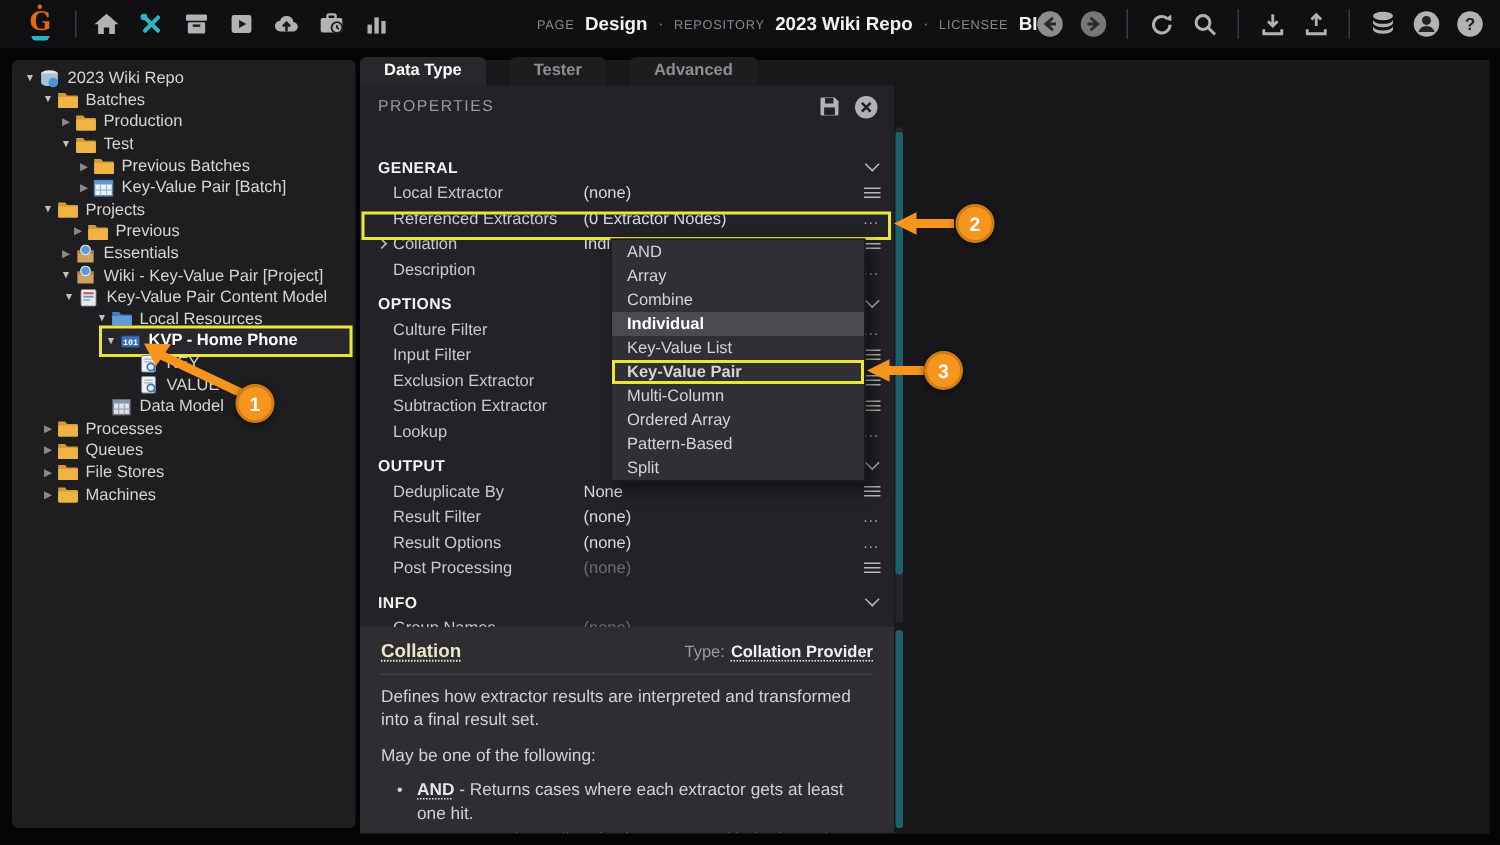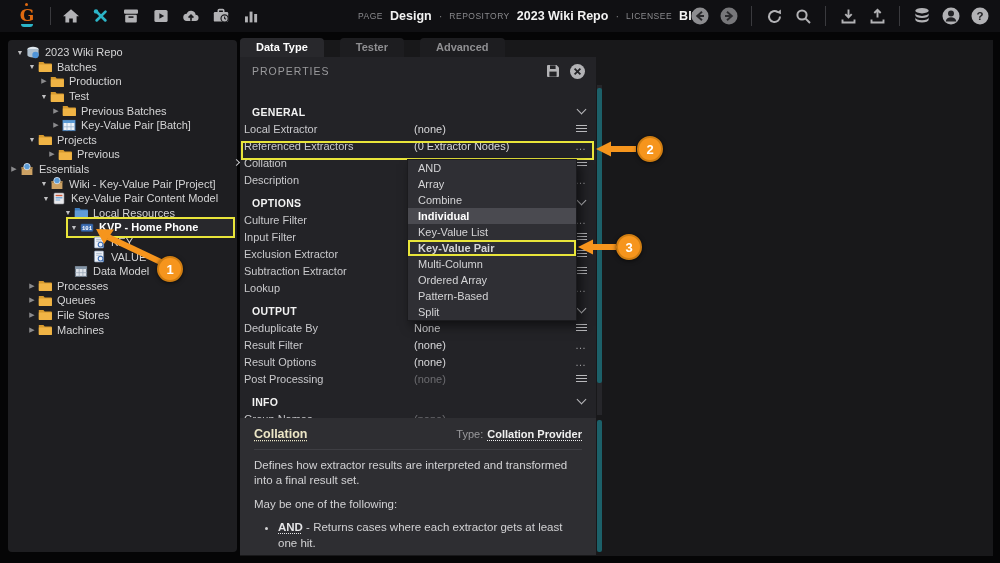--- a/index.html
+++ b/index.html
@@ -46,21 +46,21 @@
   .props-panel{left:240px;top:57px;width:356px;height:498px;background:#232327;box-sizing:border-box;}
   .props-header{height:28px;display:flex;align-items:center;padding:0 10px 0 12px;border-bottom:1px solid #14
   41414;}
   .props-title{flex:1;font-size:10.5px;letter-spacing:1px;color:#9a9a9d;}
   .props-hicon{width:18px;height:18px;margin-left:6px;display:flex;align-items:center;justify-content:center;cursor:pointer;}
   .props-body{position:absolute;left:0;top:34px;width:356px;}
   .sec-header{height:17px;display:flex;align-items:center;padding-left:12px;margin-top:6px;}
   .sec-header:first-child{margin-top:12px;}
   .sec-title{flex:1;font-size:10.5px;font-weight:bold;color:#f2f2f2;letter-spacing:.3px;}
   .prop-row{height:17px;display:flex;align-items:center;font-size:11px;}
-  .prop-label{width:174px;flex:none;padding-left:4px;color:#c9c9cc;display:flex;align-items:center;box-sizing:border-box;}
+  .prop-label{width:149px;flex:none;padding-left:22px;color:#c9c9cc;display:flex;align-items:center;box-sizing:border-box;}
   .prop-value{flex:1;color:#d8d8da;}
   .prop-value.dim{color:#6c6c70;}
   .icon-col{width:30px;flex:none;display:flex;align-items:center;justify-content:center;cursor:pointer;}
   .ic-menu i{display:block;width:11px;height:1.5px;background:#b9b9bc;margin:1.4px 0;}
   .ic-dots{color:#9a9a9d;font-size:11px;letter-spacing:1px;line-height:6px;}
   .chev{width:6px;height:6px;border-right:1.6px solid #b9b9bc;border-bottom:1.6px solid #b9b9bc;
         transform:rotate(45deg);margin-top:-4px;}
   .pexp{width:10px;height:10px;position:relative;margin-right:2px;margin-left:-12px;}
   .pexp:before{content:"";position:absolute;left:2px;top:2px;width:4px;height:4px;
         border-right:1.4px solid #c9c9cc;border-bottom:1.4px solid #c9c9cc;transform:rotate(-45deg);}
@@ -330,21 +330,21 @@
         <span class="tw col">▶</span>
         <span class="ticon">
           <svg width="14" height="13" viewBox="0 0 14 13">
             <path d="M.8 2 h4.6 l1.3 1.6 h6.5 a.7.7 0 0 1 .7.7 v7 a.7.7 0 0 1 -.7.7 H1.5 a.7.7 0 0 1 -.7-.7 Z" fill="#d79a2e"></path>
             <path d="M.8 4.6 h13.1 v6.7 a.7.7 0 0 1 -.7.7 H1.5 a.7.7 0 0 1 -.7-.7 Z" fill="#f0b445"></path>
           </svg>
         </span>
         <span class="tlabel">Previous</span>
       </div>
     </div>
-    <div class="tree-row" style="">
+    <div class="tree-row" style="padding-left: 30px;">
       <div class="row-inner">
         <span class="tw col">▶</span>
         <span class="ticon">
           <svg width="14" height="13" viewBox="0 0 14 13">
             <rect x="1.6" y="4" width="10.8" height="8" fill="#cda264"></rect>
             <rect x="1.6" y="4" width="10.8" height="2" fill="#a8824c"></rect>
             <circle cx="7" cy="3.6" r="3.2" fill="#5b9bd5" stroke="#dfe9f4" stroke-width=".8"></circle>
           </svg>
         </span>
         <span class="tlabel">Essentials</span>

